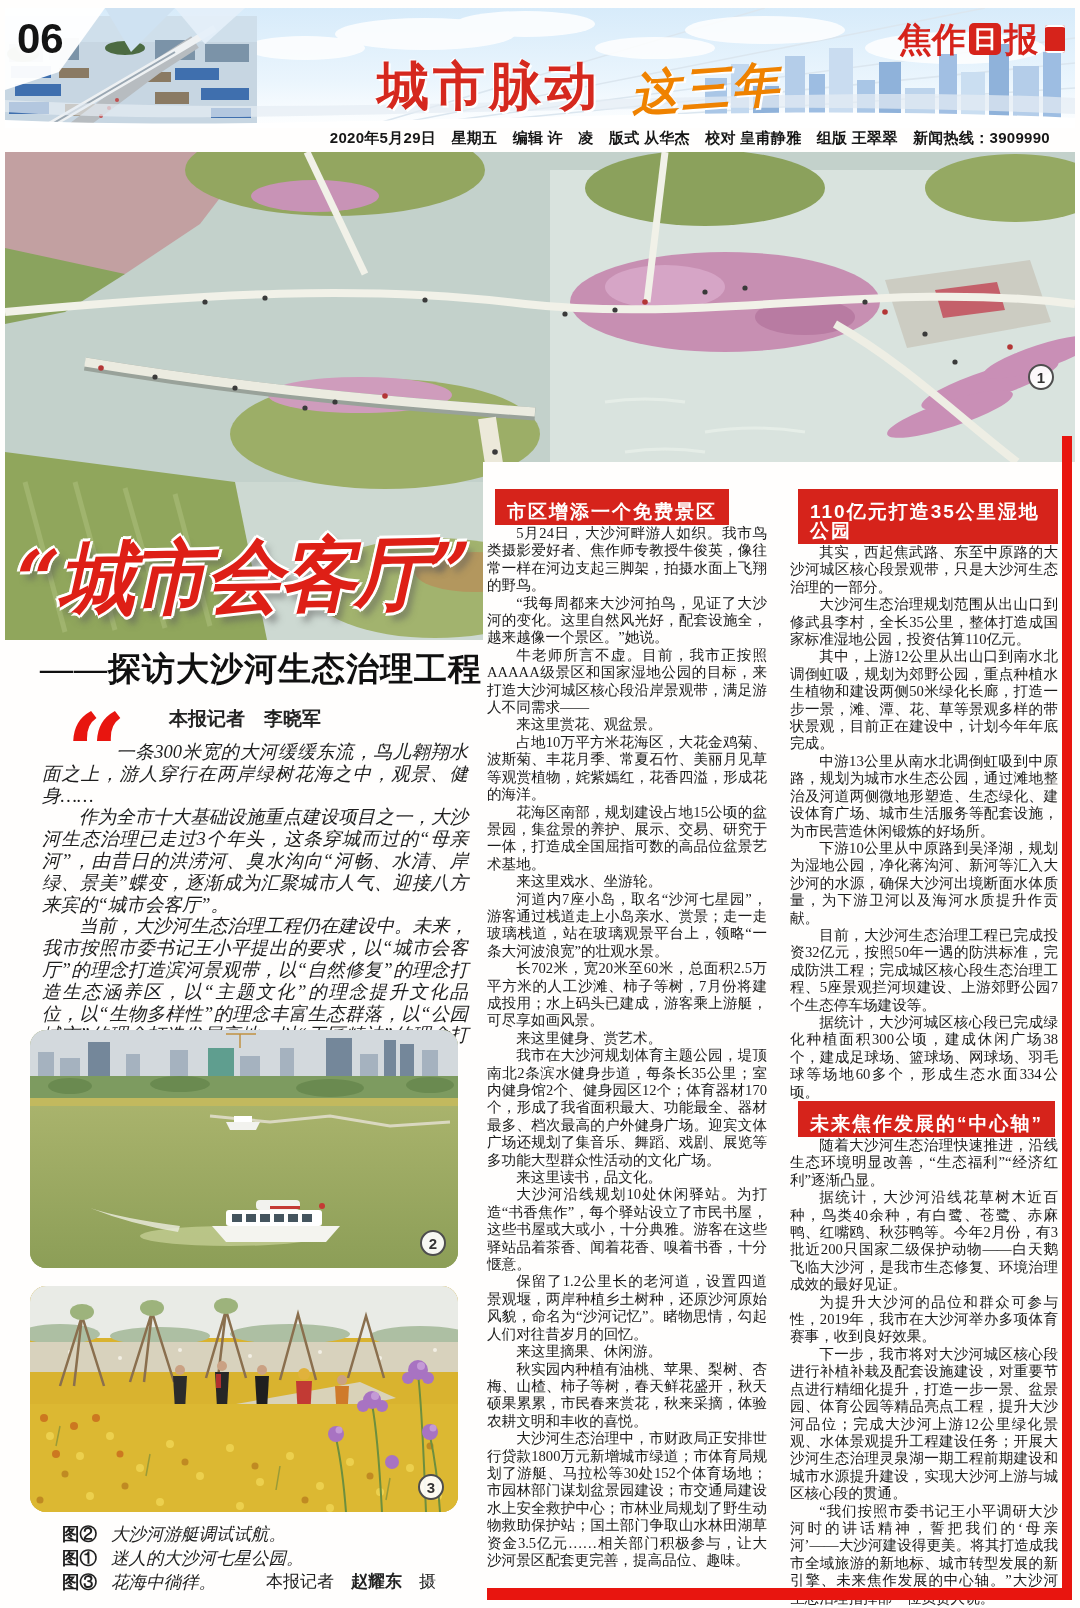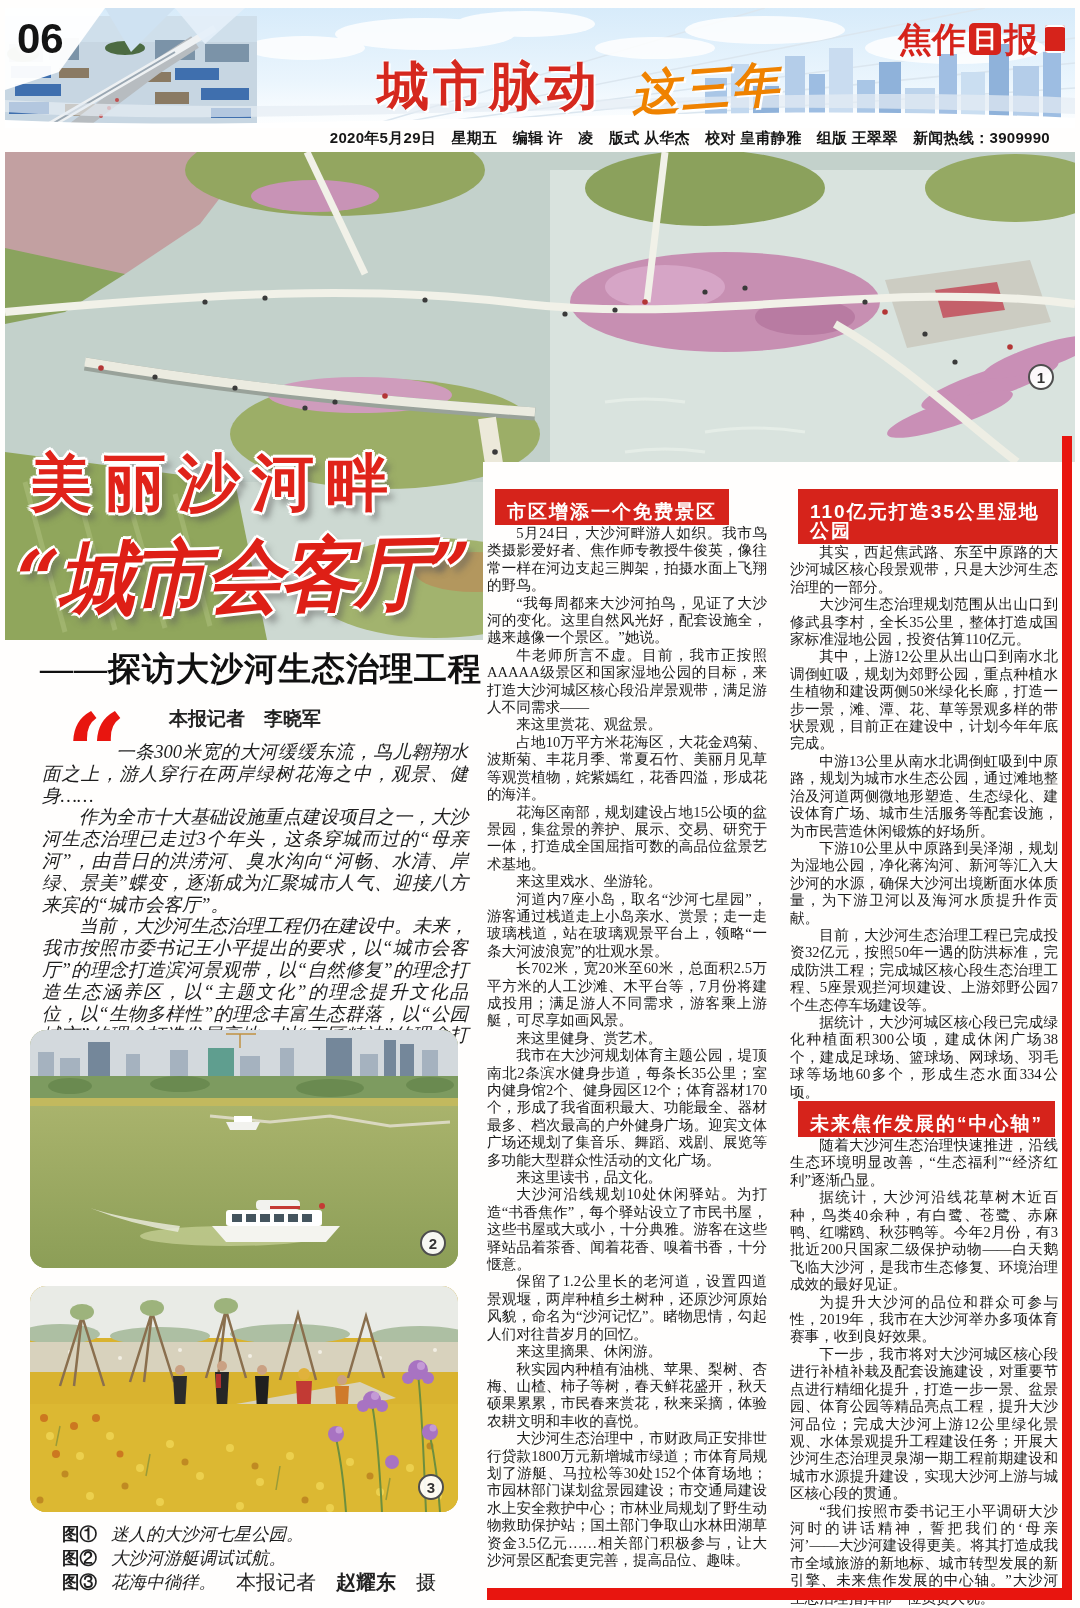--- a/index.html
+++ b/index.html
@@ -52,21 +52,21 @@
   .intro p:first-child{text-indent:4em;}
 
   
   .photo2{left:30px;top:1030px;width:428px;height:238px;}
   .photo3{left:30px;top:1286px;width:428px;height:226px;}
 
   
   .captions{left:62px;top:1522px;width:374px;font:italic 17.5px/24px "Liberation Serif",serif;color:#1e1e1e;}
   .cap-row{display:flex;gap:14px;}
   .cap-label{font-weight:700;font-style:normal;}
-  .credit{margin-left:auto;font-style:normal;font-size:20px;color:#222;white-space:nowrap;}
+  .credit{margin-left:auto;font-style:normal;font-size:17px;color:#222;white-space:nowrap;}
   .credit b{font-weight:700;}
 
   
   .colM{left:487px;top:489px;width:280px;}
   .colR{left:790px;top:489px;width:268px;}
   .banner{display:inline-block;background:#d6231b;color:#fff;margin-left:8px;
           font:700 19px/1 "Liberation Sans",sans-serif;letter-spacing:2px;padding:13px 12px 4px;}
   .body-text{margin-top:0;font:14.6px/17.4px "Liberation Serif",serif;color:#1b1b1b;text-align:justify;}
   .body-text p{margin:0;text-indent:2em;}
   .colR .banner.second{}
@@ -250,21 +250,20 @@
 
       <g stroke="#e9f0ea" stroke-width="3" opacity=".8">
         <path d="M600,250 q40,-6 80,0" fill="none"></path>
           <path d="M700,280 q50,-8 100,0" fill="none"></path>
         <path d="M620,300 q40,-6 80,0" fill="none"></path>
       </g>
     </svg>
     <div class="abs badge" style="left:1023px;top:212px">1</div>
   </div>
 
-  <div class="abs h1">美丽沙河畔</div>
   <div class="abs h2">“城市会客厅”</div>
   <div class="abs byline">本报记者　李晓军</div>
   <div class="abs subtitle">——探访大沙河生态治理工程</div>
 
   <div class="abs quote-glyph">“</div>
   <div class="abs intro">
       <p>一条300米宽的大河缓缓东流，鸟儿翱翔水面之上，游人穿行在两岸绿树花海之中，观景、健身……</p>
       <p>作为全市十大基础设施重点建设项目之一，大沙河生态治理已走过3个年头，这条穿城而过的“母亲河”，由昔日的洪涝河、臭水沟向“河畅、水清、岸绿、景美”蝶变，逐渐成为汇聚城市人气、迎接八方来宾的“城市会客厅”。</p>
       <p>当前，大沙河生态治理工程仍在建设中。未来，我市按照市委书记王小平提出的要求，以“城市会客厅”的理念打造滨河景观带，以“自然修复”的理念打造生态涵养区，以“主题文化”的理念提升文化品位，以“生物多样性”的理念丰富生态群落，以“公园城市”的理念打造发展高地，以“工匠精神”的理念打造精品公园。</p>
     </div>
@@ -455,26 +454,26 @@
             <circle cx="309" cy="144" r="3.5"></circle>
             <circle cx="403" cy="142" r="3.5"></circle>
         </g>
       </g>
     </svg>
     <div class="abs badge" style="left:388px;top:188px">3</div>
   </div>
 
   <div class="abs captions">
     <div class="cap-row">
+      <span class="cap-label">图②</span>
+      <span>大沙河游艇调试试航。</span>
+    </div>
+    <div class="cap-row">
       <span class="cap-label">图①</span>
       <span>迷人的大沙河七星公园。</span>
-    </div>
-    <div class="cap-row">
-      <span class="cap-label">图②</span>
-      <span>大沙河游艇调试试航。</span>
     </div>
     <div class="cap-row">
       <span class="cap-label">图③</span>
       <span>花海中徜徉。</span>
       <span class="credit">
         <span>本报记者</span>　<b>赵耀东</b>　<span>摄</span>
       </span>
     </div>
   </div>
 
@@ -482,21 +481,21 @@
     <div class="banner">市区增添一个免费景区</div>
     <div class="body-text">
         <p>5月24日，大沙河畔游人如织。我市鸟类摄影爱好者、焦作师专教授牛俊英，像往常一样在河边支起三脚架，拍摄水面上飞翔的野鸟。</p>
         <p>“我每周都来大沙河拍鸟，见证了大沙河的变化。这里自然风光好，配套设施全，越来越像一个景区。”她说。</p>
         <p>牛老师所言不虚。目前，我市正按照AAAAA级景区和国家湿地公园的目标，来打造大沙河城区核心段沿岸景观带，满足游人不同需求——</p>
         <p>来这里赏花、观盆景。</p>
         <p>占地10万平方米花海区，大花金鸡菊、波斯菊、丰花月季、常夏石竹、美丽月见草等观赏植物，姹紫嫣红，花香四溢，形成花的海洋。</p>
         <p>花海区南部，规划建设占地15公顷的盆景园，集盆景的养护、展示、交易、研究于一体，打造成全国屈指可数的高品位盆景艺术基地。</p>
         <p>来这里戏水、坐游轮。</p>
         <p>河道内7座小岛，取名“沙河七星园”，游客通过栈道走上小岛亲水、赏景；走一走玻璃栈道，站在玻璃观景平台上，领略“一条大河波浪宽”的壮观水景。</p>
-        <p>长702米，宽20米至60米，总面积2.5万平方米的人工沙滩、木平台等，7月份将建成投用；满足游人不同需求，游客乘上游艇，可尽享如画风景。</p>
+        <p>长702米，宽20米至60米，总面积2.5万平方米的人工沙滩、柿子等树，7月份将建成投用；水上码头已建成，游客乘上游艇，可尽享如画风景。</p>
         <p>来这里健身、赏艺术。</p>
         <p>我市在大沙河规划体育主题公园，堤顶南北2条滨水健身步道，每条长35公里；室内健身馆2个、健身园区12个；体育器材170个，形成了我省面积最大、功能最全、器材最多、档次最高的户外健身广场。迎宾文体广场还规划了集音乐、舞蹈、戏剧、展览等多功能大型群众性活动的文化广场。</p>
         <p>来这里读书，品文化。</p>
         <p>大沙河沿线规划10处休闲驿站。为打造“书香焦作”，每个驿站设立了市民书屋，这些书屋或大或小，十分典雅。游客在这些驿站品着茶香、闻着花香、嗅着书香，十分惬意。</p>
         <p>保留了1.2公里长的老河道，设置四道景观堰，两岸种植乡土树种，还原沙河原始风貌，命名为“沙河记忆”。睹物思情，勾起人们对往昔岁月的回忆。</p>
         <p>来这里摘果、休闲游。</p>
         <p>秋实园内种植有油桃、苹果、梨树、杏梅、山楂、柿子等树，春天鲜花盛开，秋天硕果累累，市民春来赏花，秋来采摘，体验农耕文明和丰收的喜悦。</p>
         <p>大沙河生态治理中，市财政局正安排世行贷款1800万元新增城市绿道；市体育局规划了游艇、马拉松等30处152个体育场地；市园林部门谋划盆景园建设；市交通局建设水上安全救护中心；市林业局规划了野生动物救助保护站；国土部门争取山水林田湖草资金3.5亿元……相关部门积极参与，让大沙河景区配套更完善，提高品位、趣味。</p>
       </div>
   </div>

